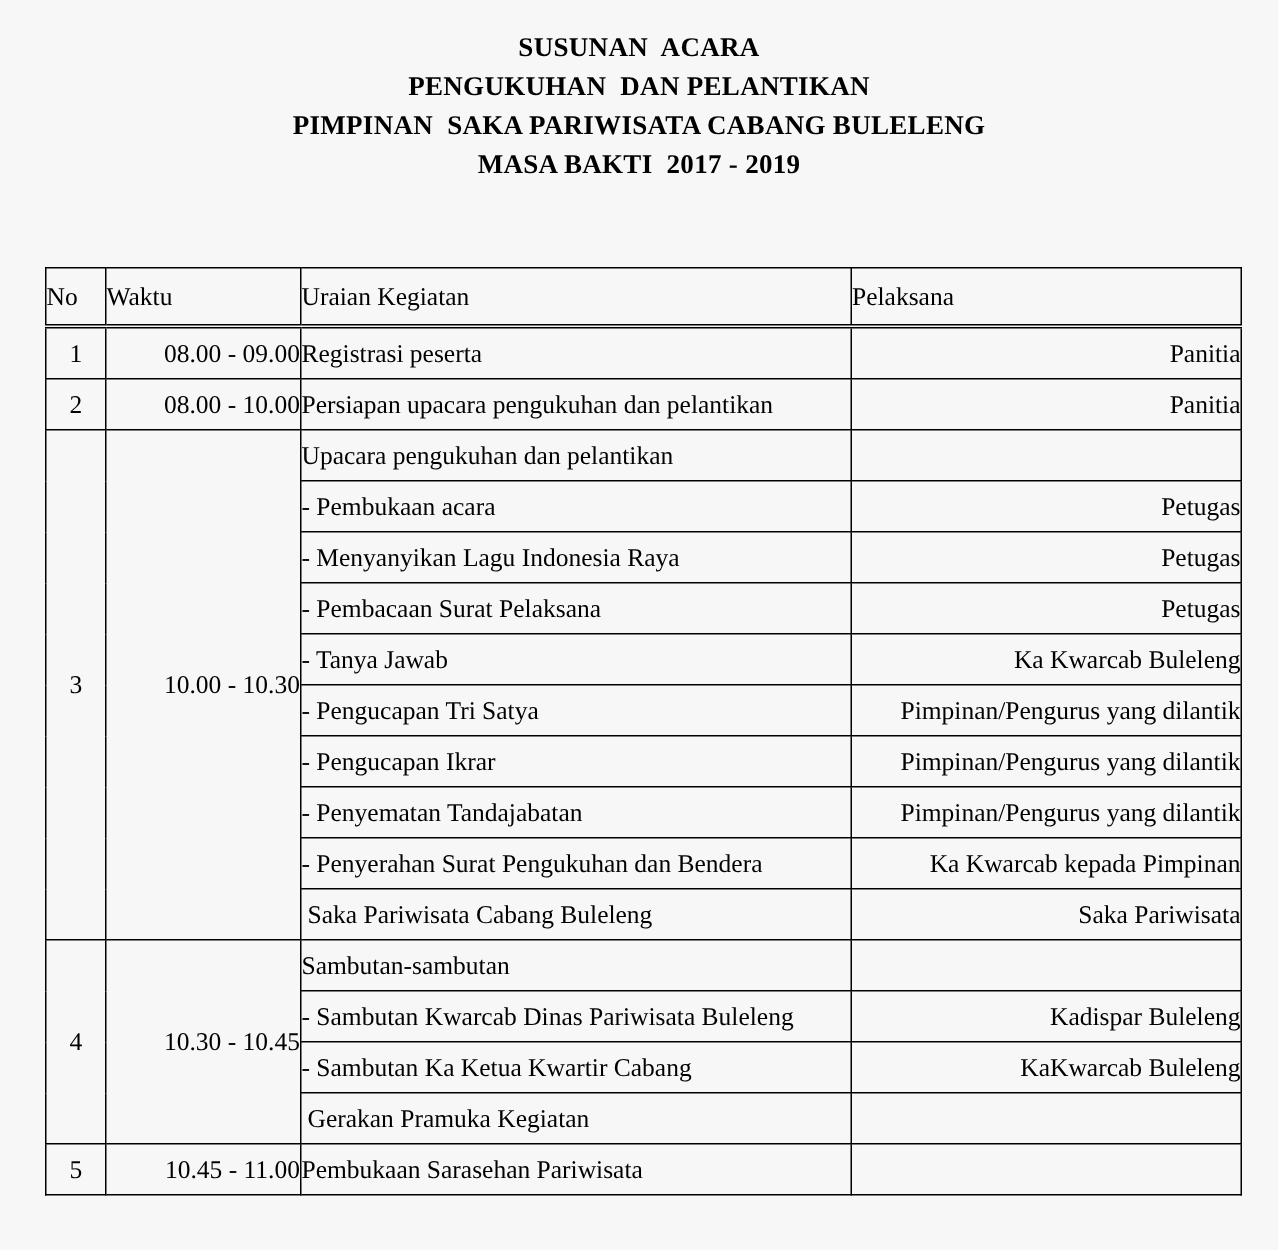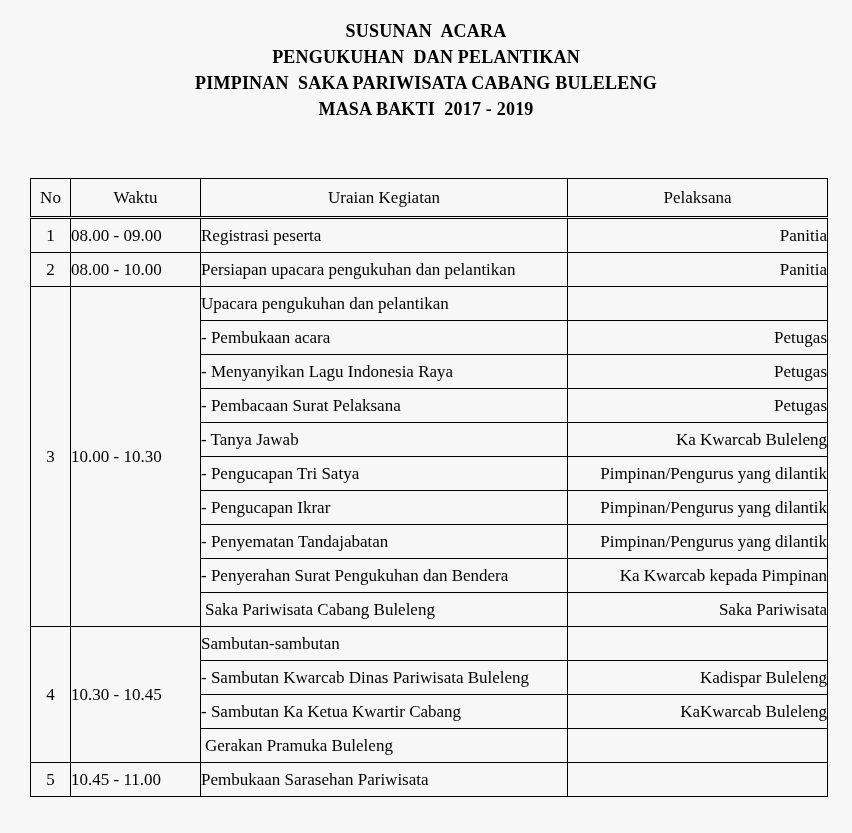--- a/index.html
+++ b/index.html
@@ -39,32 +39,32 @@
     border: 1px solid #000;
     font-size: 17px;
     font-weight: normal;
     vertical-align: middle;
     padding: 0;
     overflow: hidden;
     white-space: nowrap;
   }
   table.schedule th {
     height: 37px;
-    text-align: center;
+    text-align: left;
     border-bottom: 3px double #000;
   }
   table.schedule td {
     height: 33px;
   }
   .col-no    { width: 40px;  }
   .col-waktu { width: 130px; }
   .col-uraian{ width: 367px; }
   .col-pel   { width: 260px; }
   td.c-no    { text-align: center; }
-  td.c-waktu { text-align: left; }
+  td.c-waktu { text-align: right; }
   td.c-uraian{ text-align: left; padding-left: 8px; padding-right: 4px; }
   td.c-uraian.indent { padding-left: 4px; }
   td.c-pel   { text-align: right; padding-left: 8px; padding-right: 4px; }
 </style>
 </head>
 <body>
 
 <div class="doc">
 
   <div class="title-block">
@@ -156,21 +156,21 @@
       </tr>
       <tr>
         <td class="c-uraian">- Sambutan Kwarcab Dinas Pariwisata Buleleng</td>
         <td class="c-pel">Kadispar Buleleng</td>
       </tr>
       <tr>
         <td class="c-uraian">- Sambutan Ka Ketua Kwartir Cabang</td>
         <td class="c-pel">KaKwarcab Buleleng</td>
       </tr>
       <tr>
-        <td class="c-uraian indent">Gerakan Pramuka Buleleng</td>
+        <td class="c-uraian indent">Gerakan Pramuka Kegiatan</td>
         <td class="c-pel"></td>
       </tr>
 
       <tr>
         <td class="c-no">5</td>
         <td class="c-waktu">10.45 - 11.00</td>
         <td class="c-uraian">Pembukaan Sarasehan Pariwisata</td>
         <td class="c-pel"></td>
       </tr>
     </tbody>

